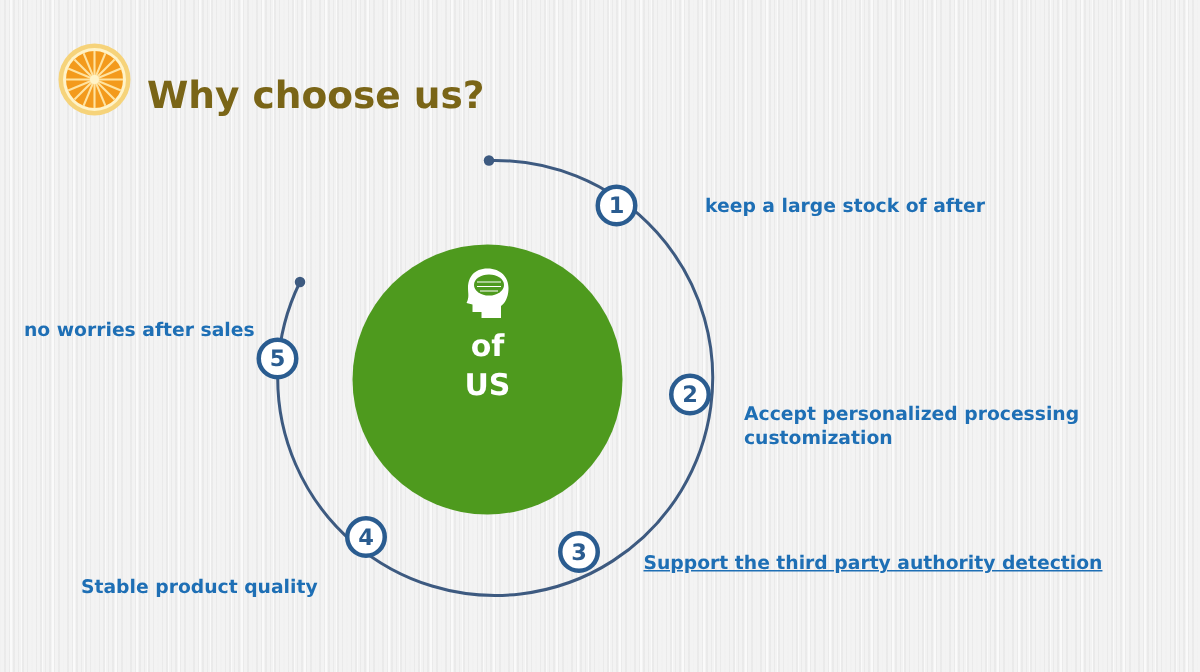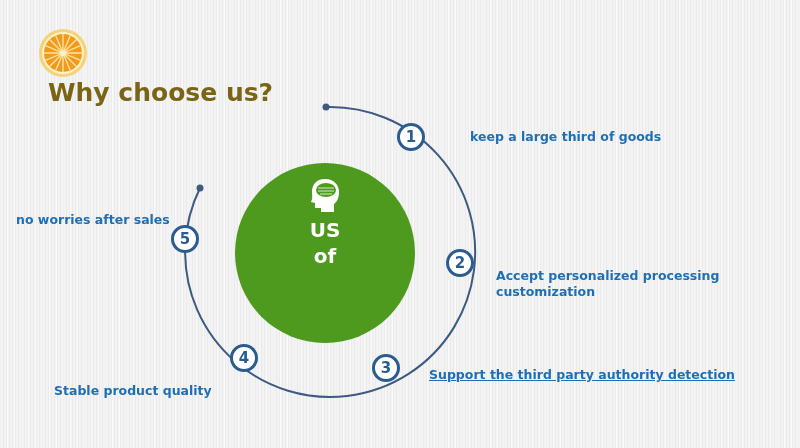--- a/index.html
+++ b/index.html
@@ -1,21 +1,21 @@
 <!DOCTYPE html>
 <html><head>
 <meta charset="utf-8">
 <style>
   html,body{margin:0;padding:0;}
   body{width:800px;height:448px;overflow:hidden;position:relative;
     font-family:"DejaVu Sans","Liberation Sans",sans-serif;
     background:#f3f3f3;
     background-image:repeating-linear-gradient(90deg,rgba(0,0,0,0.035) 0px,rgba(0,0,0,0.035) 1px,transparent 1px,transparent 3px),
       repeating-linear-gradient(90deg,rgba(255,255,255,0.6) 0px,rgba(255,255,255,0.6) 1px,transparent 1px,transparent 7px);}
-  .header{position:absolute;left:38px;top:28px;display:flex;align-items:flex-start;flex-direction:column;}
+  .header{position:absolute;left:38px;top:28px;display:flex;align-items:flex-end;}
   .orange{width:50px;height:50px;}
   .title{margin-left:10px;font-size:25px;font-weight:bold;color:#7a6517;letter-spacing:0px;}
   svg.ring{position:absolute;left:0;top:0;}
   .center{position:absolute;left:235px;top:163px;width:180px;height:180px;border-radius:50%;background:#4e9a1e;
     display:flex;flex-direction:column;align-items:center;justify-content:flex-start;color:#fff;}
   .head-icon{margin-top:14px;width:34px;height:36px;}
   .center-text{font-size:20px;font-weight:bold;line-height:26px;text-align:center;margin-top:4px;}
   .node{position:absolute;width:28px;height:28px;border-radius:50%;border:3px solid #2a5c90;background:#fff;
     color:#2a5c90;font-weight:bold;font-size:15px;display:flex;align-items:center;justify-content:center;box-sizing:border-box;}
   .label{position:absolute;color:#1e6fb5;font-weight:bold;font-size:12.5px;line-height:16px;}
@@ -51,28 +51,28 @@
 
 <div class="center">
   <svg class="head-icon" viewBox="0 0 34 36">
     <path d="M17,2 C8,2 4,8 4,15 C4,19 5,21 3,25 L7,26 L7,31 L13,31 L13,35 L26,35 L26,27 C30,24 31,19 31,15 C31,8 26,2 17,2 Z" fill="#fff"></path>
     <ellipse cx="18" cy="13" rx="10" ry="7" fill="#4e9a1e"></ellipse>
     <g stroke="#fff" stroke-width="0.8" fill="none">
       <path d="M10,11 h16 M10,14 h16 M12,17 h12"></path>
     </g>
   </svg>
   <div class="center-text">
+    <div>of</div>
     <div>US</div>
-    <div>of</div>
   </div>
 </div>
 
 <div class="node" style="left:397px;top:123px;">1</div>
 <div class="node" style="left:446px;top:249px;">2</div>
 <div class="node" style="left:372px;top:354px;">3</div>
 <div class="node" style="left:230px;top:344px;">4</div>
 <div class="node" style="left:171px;top:225px;">5</div>
 
-<div class="label" style="left:470px;top:129px;">keep a large third of goods</div>
+<div class="label" style="left:470px;top:129px;">keep a large stock of after</div>
 <div class="label" style="left:496px;top:268px;width:240px;">Accept personalized processing customization</div>
 <div class="label" style="left:429px;top:367px;text-decoration:underline;">Support the third party authority detection</div>
 <div class="label" style="left:54px;top:383px;">Stable product quality</div>
 <div class="label" style="left:16px;top:212px;">no worries after sales</div>
 
 </body></html>

